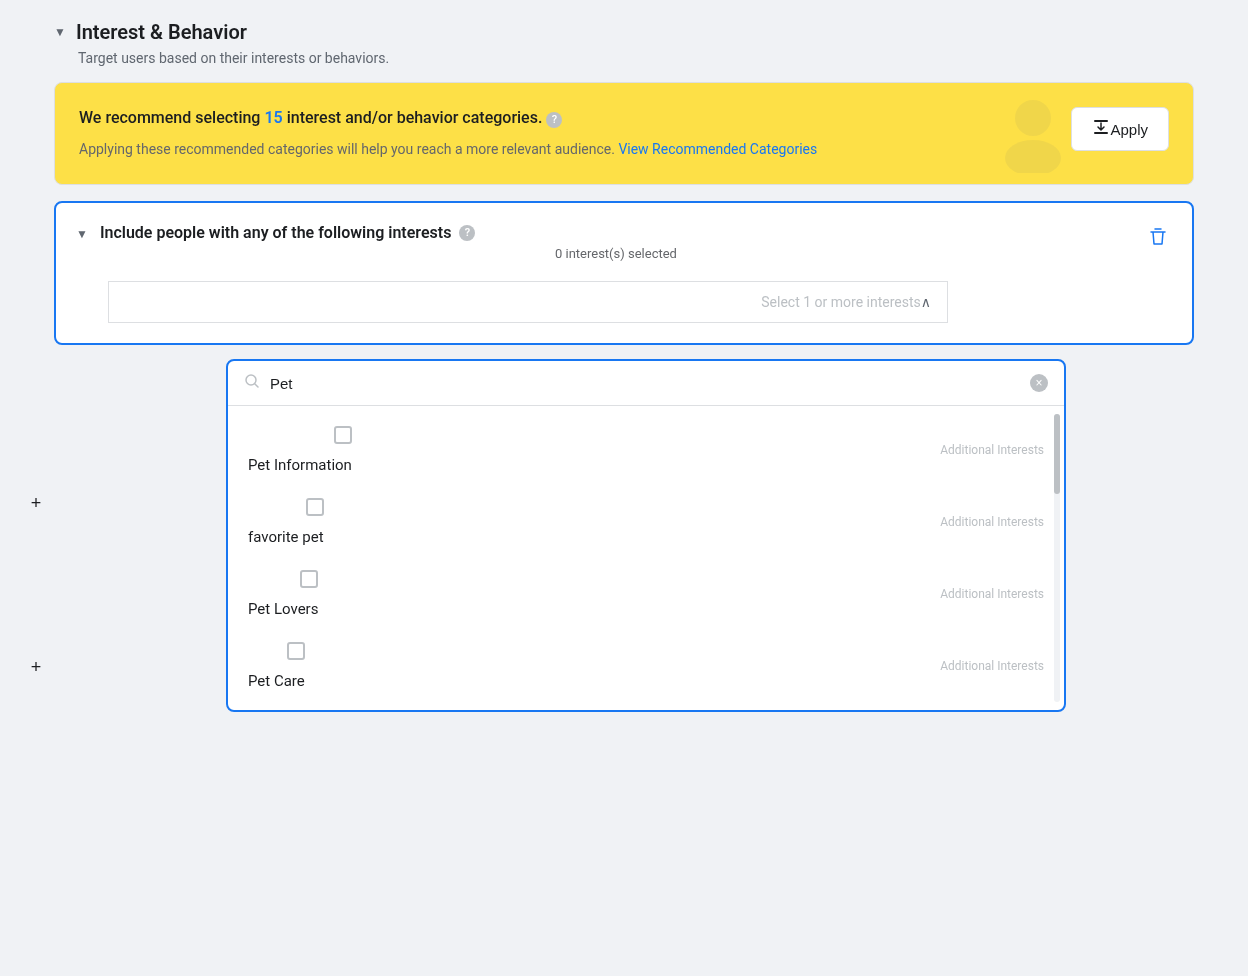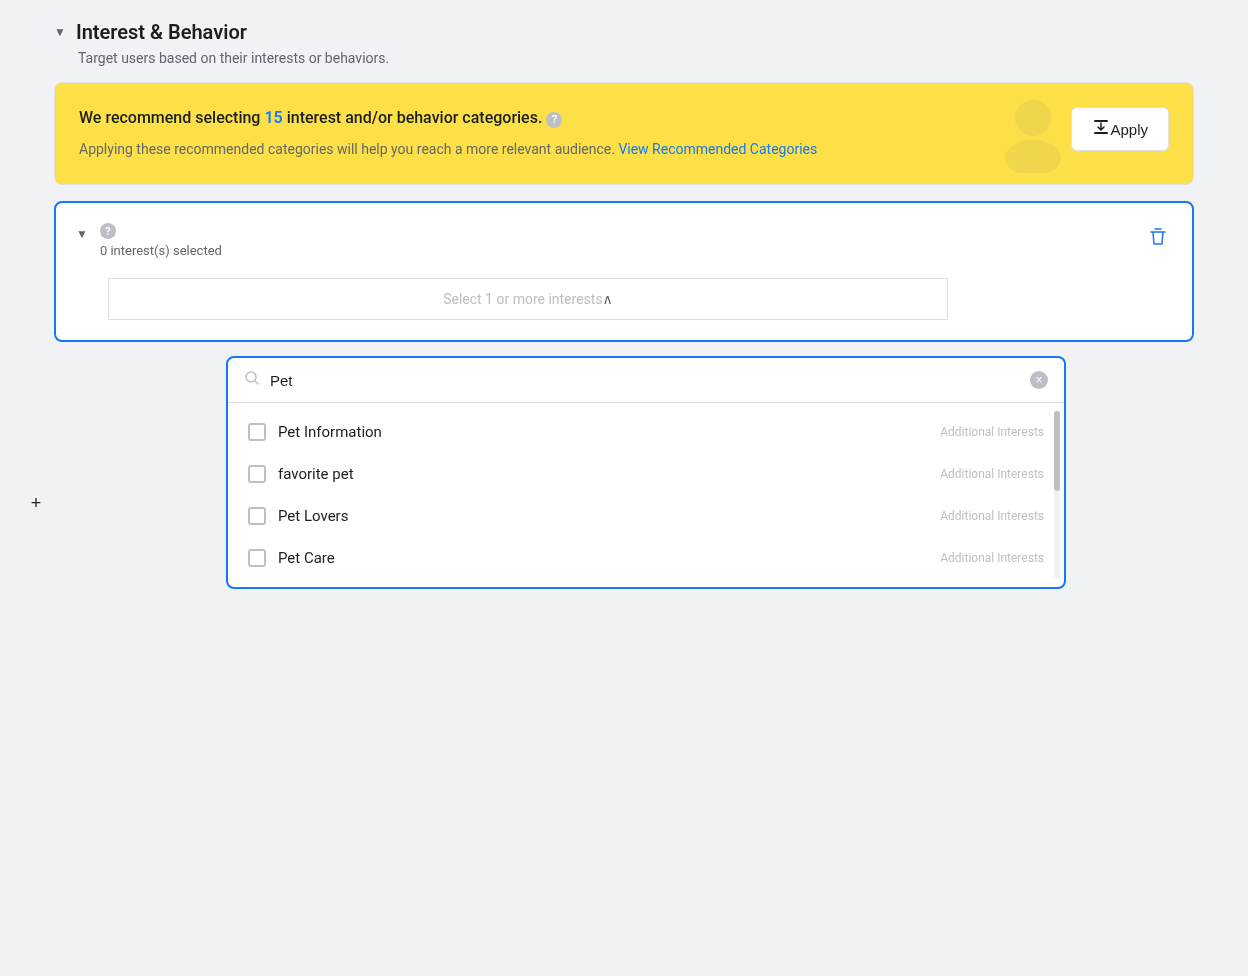--- a/index.html
+++ b/index.html
@@ -138,20 +138,21 @@
       font-size: 11px;
       display: inline-flex;
       align-items: center;
       justify-content: center;
       cursor: pointer;
       flex-shrink: 0;
     }
     .interest-count {
       font-size: 13px;
       color: #65676b;
+      text-align: center;
     }
     .delete-btn {
       background: none;
       border: none;
       cursor: pointer;
       color: #1877f2;
       font-size: 18px;
       padding: 4px;
       display: flex;
       align-items: center;
@@ -169,21 +170,21 @@
       max-width: 840px;
       border: 1px solid #dddfe2;
       border-radius: 0;
       padding: 12px 16px;
       font-size: 14px;
       color: #bcc0c4;
       background: #fff;
       cursor: pointer;
       display: flex;
       align-items: center;
-      justify-content: center;
+      justify-content: flex-end;
     }
     .select-chevron {
       color: #606770;
     }
     .plus-btn {
       background: none;
       border: none;
       cursor: pointer;
       color: #1c1e21;
       font-size: 18px;
@@ -248,20 +249,21 @@
       display: flex;
       align-items: center;
       padding: 12px 20px;
       cursor: pointer;
       justify-content: space-between;
     }
     .item-left {
       display: flex;
       align-items: flex-end;
       gap: 12px;
+      flex-direction: column;
     }
     .checkbox {
       width: 18px;
       height: 18px;
       border: 2px solid #bcc0c4;
       border-radius: 3px;
       background: #fff;
       flex-shrink: 0;
       cursor: pointer;
     }
@@ -333,20 +335,21 @@
       <span>Apply</span>
     </button>
   </div>
 
   <div class="relative-wrapper">
     <div class="interest-card">
       <div class="interest-card-header">
         <span class="chevron-down">▼</span>
         <div class="interest-header-content">
           <div class="interest-card-title">
+            <span>Include people with any of the following interests</span>
             <span class="help-icon">?</span>
           </div>
           <div class="interest-count">0 interest(s) selected</div>
         </div>
         <button class="delete-btn">
           <svg width="20" height="20" viewBox="0 0 20 20" fill="#1877f2" xmlns="http://www.w3.org/2000/svg">
             <path d="M7 2h6M3 5h14M5 5l1 12h8l1-12" stroke="#1877f2" stroke-width="1.5" stroke-linecap="round" stroke-linejoin="round" fill="none"></path>
           </svg>
         </button>
       </div>

